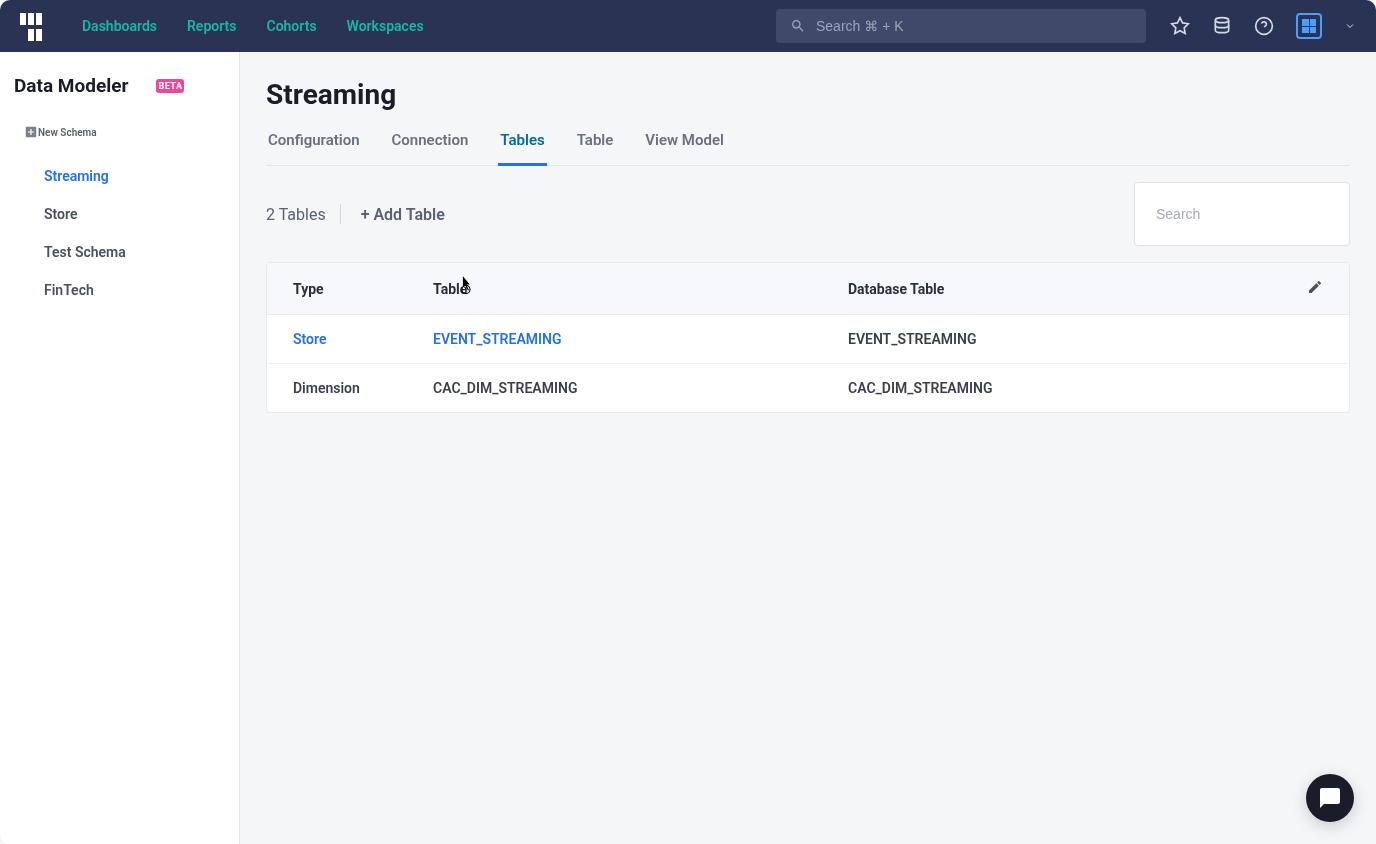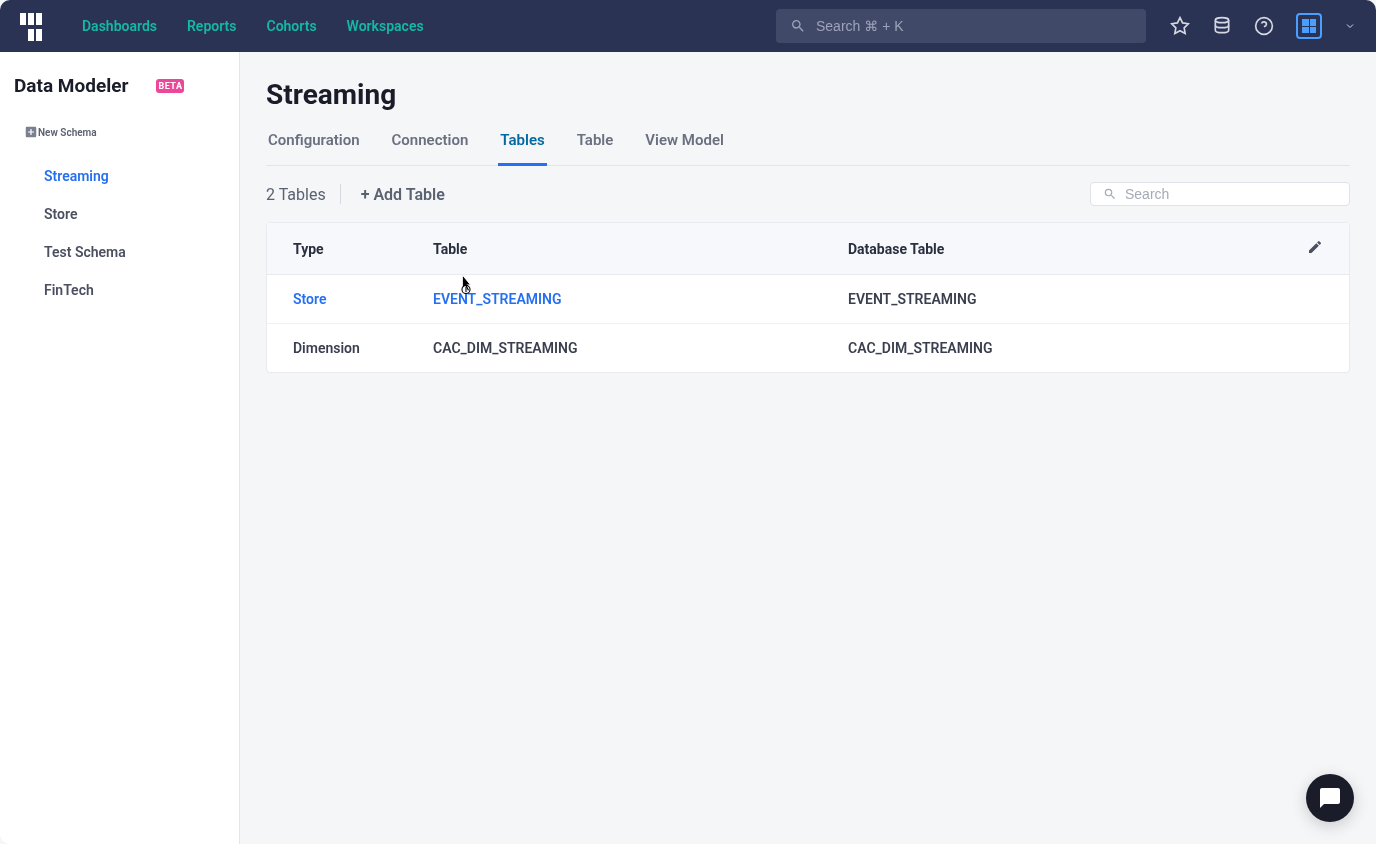--- a/index.html
+++ b/index.html
@@ -192,22 +192,22 @@
     .divider { width: 1px; height: 20px; background: #d5d8e3; }
     .add-table { font-weight: 600; cursor: pointer; padding-left: 6px; }
     .table-search {
       margin-left: auto;
       display: flex;
       align-items: center;
       gap: 8px;
       border: 1px solid #dfe2e9;
       border-radius: 4px;
       background: #fff;
-      padding: 3px 12px;
-      width: 260px;
+      padding: 23px 12px;
+      width: 216px;
     }
     .table-search svg { width: 14px; height: 14px; fill: #a5aab8; }
     .table-search input {
       border: none; outline: none;
       font-size: 14px;
       color: #444;
       flex: 1;
     }
     .table-search input::placeholder { color: #a5aab8; }
     

